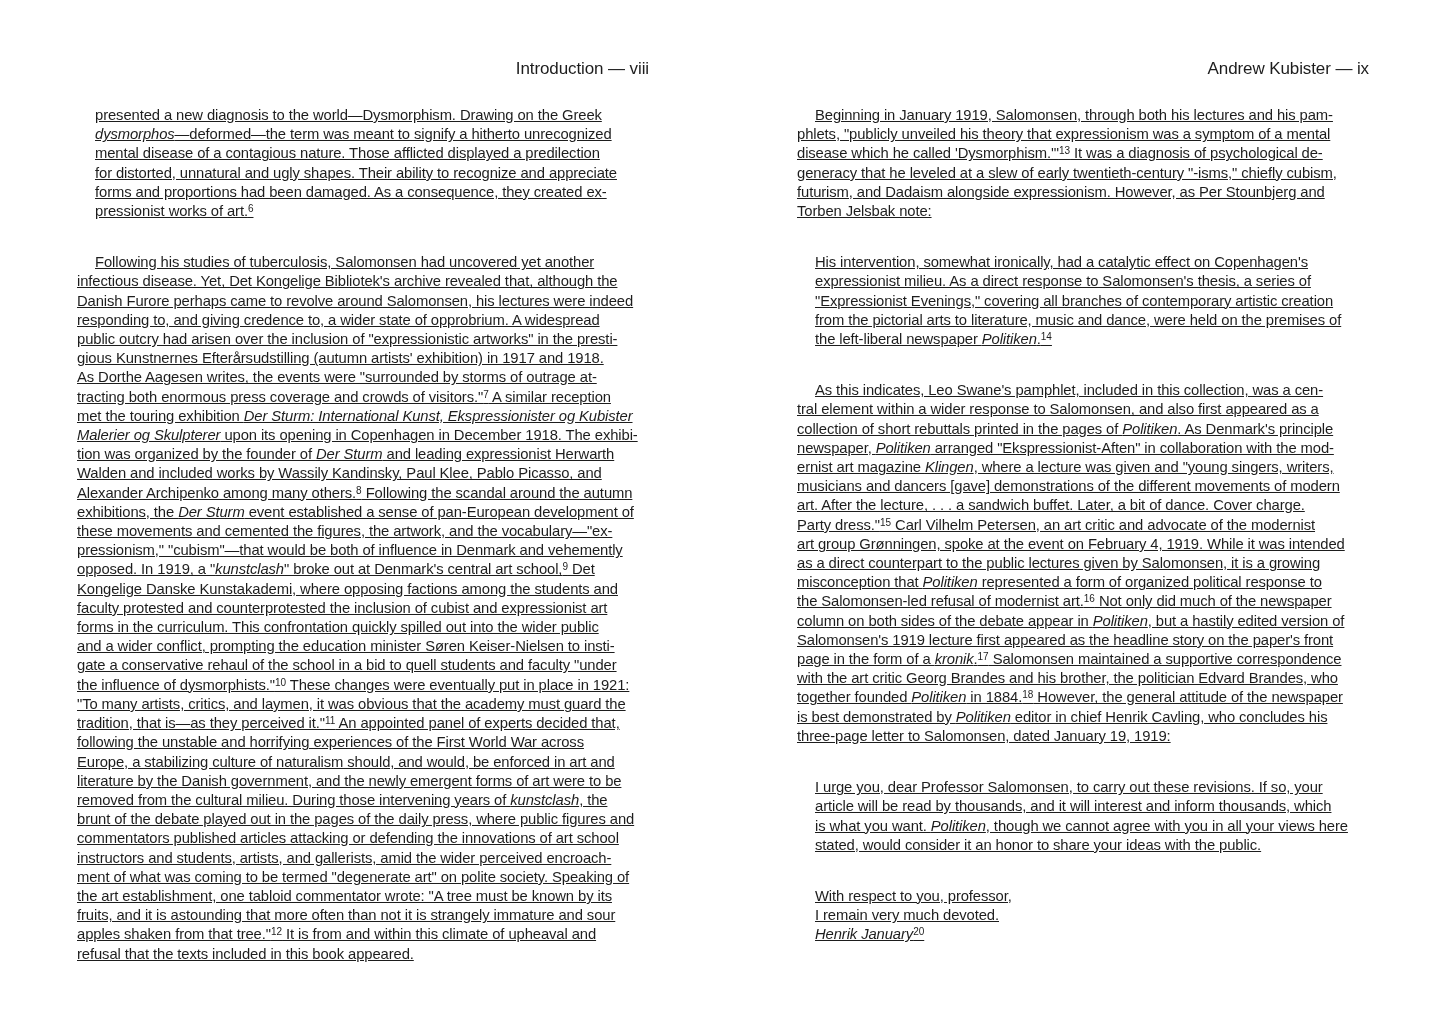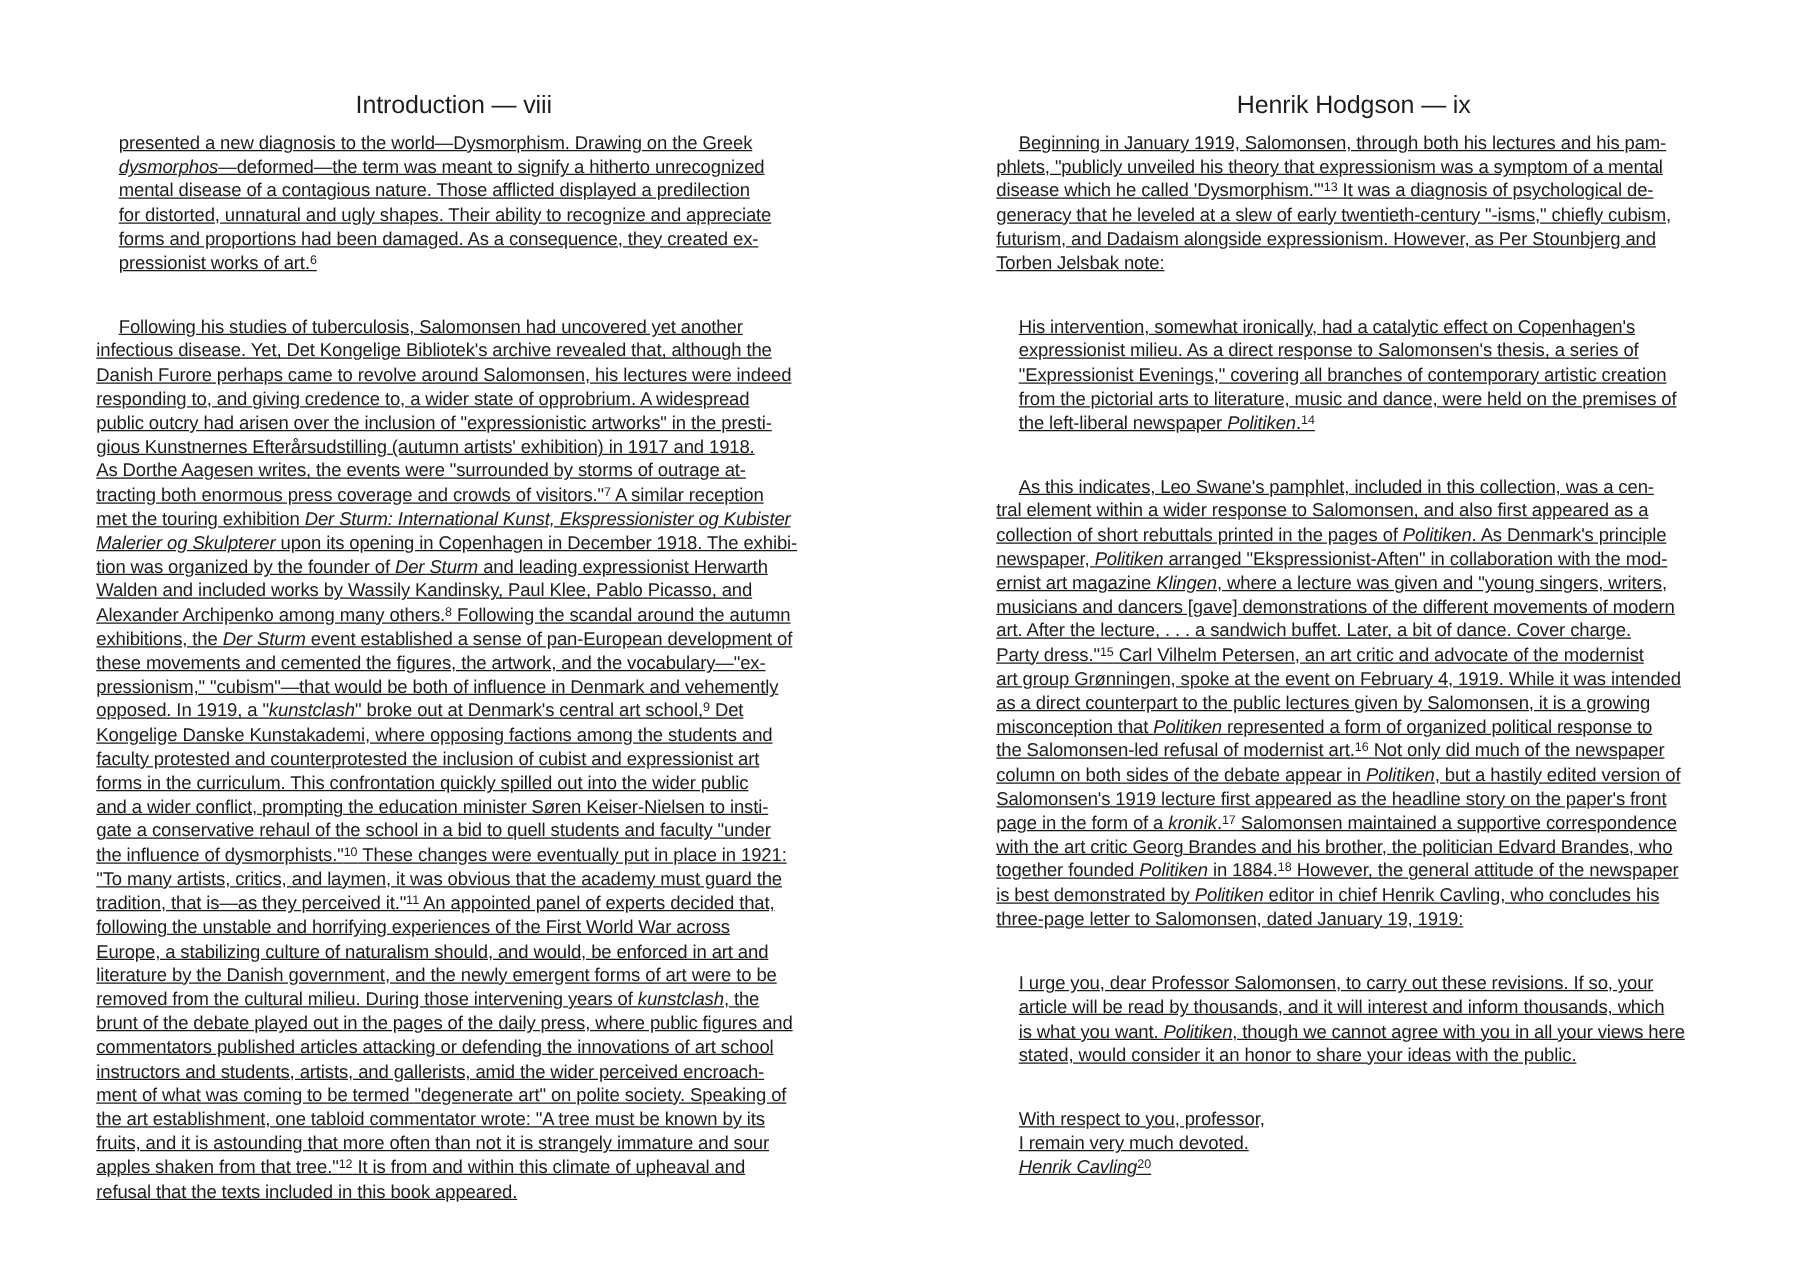--- a/index.html
+++ b/index.html
@@ -10,24 +10,24 @@
     background: #ffffff;
     font-family: "Liberation Sans", sans-serif;
     color: #1d1d1d;
     overflow: hidden;
   }
   .page { position: absolute; top: 0; width: 650px; height: 1027px; }
   .page-left  { left: 0; }
   .page-right { left: 720px; }
   .page-header {
     position: absolute;
-    top: 73px;
+    top: 59px;
     width: 572px;
-    text-align: center;
-    font-size: 20px;
+    text-align: right;
+    font-size: 17px;
     letter-spacing: -0.1px;
   }
   .hdr-left  { left: 77px; }
   .hdr-right { left: 797px; }
   .page-body {
     position: absolute;
     top: 106px;
     width: 582px;
     font-size: 14.8px;
     line-height: 19.2px;
@@ -44,27 +44,27 @@
 </style>
 </head>
 <body>
 
 <div class="sheet">
   <div class="page page-left"></div>
   <div class="page page-right"></div>
 
   <div class="page-header hdr-left">Introduction — viii</div>
 
-  <div class="page-header hdr-right">Henrik Hodgson — ix</div>
+  <div class="page-header hdr-right">Andrew Kubister — ix</div>
 
   <div class="page-body body-left">
       <p class="block quote">presented a new diagnosis to the world—Dysmorphism. Drawing on the Greek<br><i>dysmorphos</i>—deformed—the term was meant to signify a hitherto unrecognized<br>mental disease of a contagious nature. Those afflicted displayed a predilection<br>for distorted, unnatural and ugly shapes. Their ability to recognize and appreciate<br>forms and proportions had been damaged. As a consequence, they created ex-<br>pressionist works of art.<sup>6</sup></p>
       <p class="block para">Following his studies of tuberculosis, Salomonsen had uncovered yet another<br>infectious disease. Yet, Det Kongelige Bibliotek's archive revealed that, although the<br>Danish Furore perhaps came to revolve around Salomonsen, his lectures were indeed<br>responding to, and giving credence to, a wider state of opprobrium. A widespread<br>public outcry had arisen over the inclusion of "expressionistic artworks" in the presti-<br>gious Kunstnernes Efterårsudstilling (autumn artists' exhibition) in 1917 and 1918.<br>As Dorthe Aagesen writes, the events were "surrounded by storms of outrage at-<br>tracting both enormous press coverage and crowds of visitors."<sup>7</sup> A similar reception<br>met the touring exhibition <i>Der Sturm: International Kunst, Ekspressionister og Kubister</i><br><i>Malerier og Skulpterer</i> upon its opening in Copenhagen in December 1918. The exhibi-<br>tion was organized by the founder of <i>Der Sturm</i> and leading expressionist Herwarth<br>Walden and included works by Wassily Kandinsky, Paul Klee, Pablo Picasso, and<br>Alexander Archipenko among many others.<sup>8</sup> Following the scandal around the autumn<br>exhibitions, the <i>Der Sturm</i> event established a sense of pan-European development of<br>these movements and cemented the figures, the artwork, and the vocabulary—"ex-<br>pressionism," "cubism"—that would be both of influence in Denmark and vehemently<br>opposed. In 1919, a "<i>kunstclash</i>" broke out at Denmark's central art school,<sup>9</sup> Det<br>Kongelige Danske Kunstakademi, where opposing factions among the students and<br>faculty protested and counterprotested the inclusion of cubist and expressionist art<br>forms in the curriculum. This confrontation quickly spilled out into the wider public<br>and a wider conflict, prompting the education minister Søren Keiser-Nielsen to insti-<br>gate a conservative rehaul of the school in a bid to quell students and faculty "under<br>the influence of dysmorphists."<sup>10</sup> These changes were eventually put in place in 1921:<br>"To many artists, critics, and laymen, it was obvious that the academy must guard the<br>tradition, that is—as they perceived it."<sup>11</sup> An appointed panel of experts decided that,<br>following the unstable and horrifying experiences of the First World War across<br>Europe, a stabilizing culture of naturalism should, and would, be enforced in art and<br>literature by the Danish government, and the newly emergent forms of art were to be<br>removed from the cultural milieu. During those intervening years of <i>kunstclash</i>, the<br>brunt of the debate played out in the pages of the daily press, where public figures and<br>commentators published articles attacking or defending the innovations of art school<br>instructors and students, artists, and gallerists, amid the wider perceived encroach-<br>ment of what was coming to be termed "degenerate art" on polite society. Speaking of<br>the art establishment, one tabloid commentator wrote: "A tree must be known by its<br>fruits, and it is astounding that more often than not it is strangely immature and sour<br>apples shaken from that tree."<sup>12</sup> It is from and within this climate of upheaval and<br>refusal that the texts included in this book appeared.</p>
     </div>
 
   <div class="page-body body-right">
       <p class="block para">Beginning in January 1919, Salomonsen, through both his lectures and his pam-<br>phlets, "publicly unveiled his theory that expressionism was a symptom of a mental<br>disease which he called 'Dysmorphism.'"<sup>13</sup> It was a diagnosis of psychological de-<br>generacy that he leveled at a slew of early twentieth-century "-isms," chiefly cubism,<br>futurism, and Dadaism alongside expressionism. However, as Per Stounbjerg and<br>Torben Jelsbak note:</p>
       <p class="block quote">His intervention, somewhat ironically, had a catalytic effect on Copenhagen's<br>expressionist milieu. As a direct response to Salomonsen's thesis, a series of<br>"Expressionist Evenings," covering all branches of contemporary artistic creation<br>from the pictorial arts to literature, music and dance, were held on the premises of<br>the left-liberal newspaper <i>Politiken</i>.<sup>14</sup></p>
       <p class="block para">As this indicates, Leo Swane's pamphlet, included in this collection, was a cen-<br>tral element within a wider response to Salomonsen, and also first appeared as a<br>collection of short rebuttals printed in the pages of <i>Politiken</i>. As Denmark's principle<br>newspaper, <i>Politiken</i> arranged "Ekspressionist-Aften" in collaboration with the mod-<br>ernist art magazine <i>Klingen</i>, where a lecture was given and "young singers, writers,<br>musicians and dancers [gave] demonstrations of the different movements of modern<br>art. After the lecture, . . . a sandwich buffet. Later, a bit of dance. Cover charge.<br>Party dress."<sup>15</sup> Carl Vilhelm Petersen, an art critic and advocate of the modernist<br>art group Grønningen, spoke at the event on February 4, 1919. While it was intended<br>as a direct counterpart to the public lectures given by Salomonsen, it is a growing<br>misconception that <i>Politiken</i> represented a form of organized political response to<br>the Salomonsen-led refusal of modernist art.<sup>16</sup> Not only did much of the newspaper<br>column on both sides of the debate appear in <i>Politiken</i>, but a hastily edited version of<br>Salomonsen's 1919 lecture first appeared as the headline story on the paper's front<br>page in the form of a <i>kronik</i>.<sup>17</sup> Salomonsen maintained a supportive correspondence<br>with the art critic Georg Brandes and his brother, the politician Edvard Brandes, who<br>together founded <i>Politiken</i> in 1884.<sup>18</sup> However, the general attitude of the newspaper<br>is best demonstrated by <i>Politiken</i> editor in chief Henrik Cavling, who concludes his<br>three-page letter to Salomonsen, dated January 19, 1919:</p>
       <p class="block quote">I urge you, dear Professor Salomonsen, to carry out these revisions. If so, your<br>article will be read by thousands, and it will interest and inform thousands, which<br>is what you want. <i>Politiken</i>, though we cannot agree with you in all your views here<br>stated, would consider it an honor to share your ideas with the public.</p>
-      <p class="block quote">With respect to you, professor,<br>I remain very much devoted.<br><i>Henrik Cavling</i><sup>20</sup></p>
+      <p class="block quote">With respect to you, professor,<br>I remain very much devoted.<br><i>Henrik January</i><sup>20</sup></p>
     </div>
 </div>
 
 </body></html>

